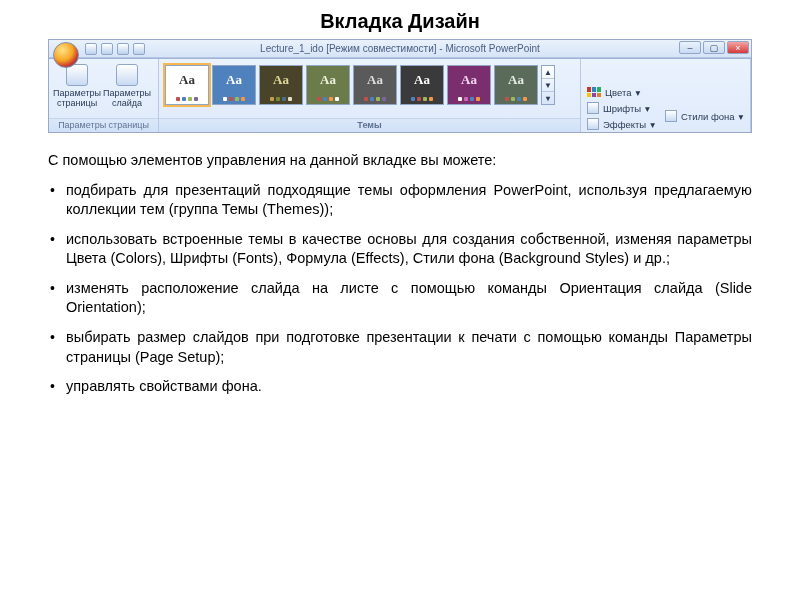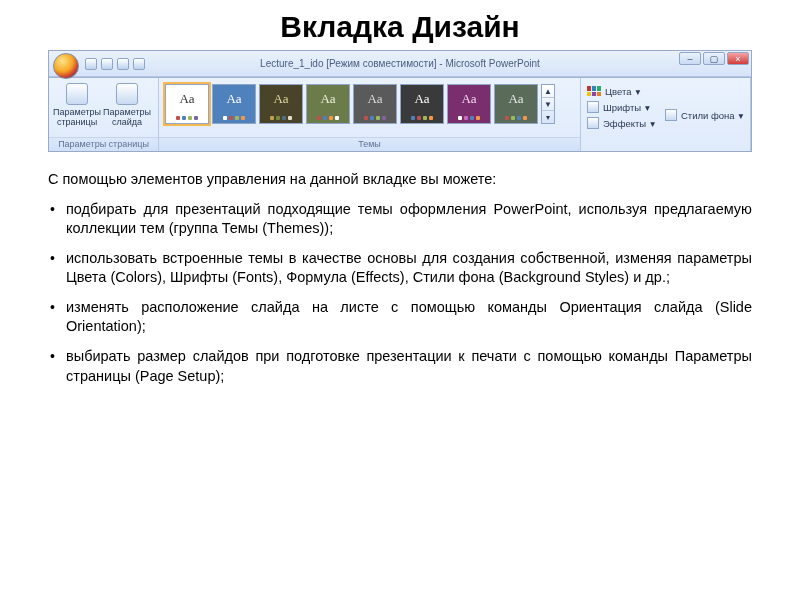--- a/index.html
+++ b/index.html
@@ -9,36 +9,36 @@
     background: #fff;
     font-family: Arial, Helvetica, sans-serif;
     color: #000;
     overflow: hidden;
   }
   .page {
     padding: 8px 48px 0 48px;
   }
   .title {
     text-align: center;
-    font-size: 30px;
+    font-size: 20px;
     font-weight: bold;
     margin: 2px 0 6px 0;
   }
 
   
   .ribbon-window {
     border: 1px solid #9aa9c7;
     background: #cfe0f7;
     font-size: 10px;
     color: #2a3a55;
     width: 100%;
     position: relative;
   }
   .titlebar {
-    height: 26px;
+    height: 18px;
     display: flex;
     align-items: center;
     background: linear-gradient(#e9f1fb, #d6e4f8);
     border-bottom: 1px solid #b5c5e1;
     position: relative;
   }
   .office-btn {
     width: 26px; height: 26px;
     border-radius: 50%;
     background: radial-gradient(circle at 35% 30%, #ffe28a, #f6a623 45%, #cc3b2e 70%, #1e5fb3 95%);
@@ -148,21 +148,21 @@
     gap: 2px;
     padding-top: 2px;
   }
   .big-btn .icon {
     width: 22px; height: 22px;
     background: linear-gradient(#fff,#c8daf2);
     border: 1px solid #8fa6c8;
     border-radius: 3px;
   }
 
-  .themes-group { flex: 1; }
+  .themes-group { flex: 1; font-weight: bold; }
   .theme-gallery {
     display: flex;
     gap: 3px;
     align-items: center;
     padding-top: 3px;
   }
   .theme-thumb {
     width: 44px; height: 40px;
     border: 1px solid #8fa6c8;
     background: #fff;
@@ -204,20 +204,21 @@
     color:#2a3a55;
     border-bottom:1px solid #b9c9e4;
   }
   .gallery-nav span:last-child { border-bottom:none; }
 
   .bg-group .group-content {
     flex-direction: column;
     gap: 0;
     font-size: 9.5px;
     padding-top: 2px;
+    justify-content: flex-end;
   }
   .bg-line {
     display: flex;
     align-items: center;
     gap: 4px;
     height: 16px;
     white-space: nowrap;
   }
   .mini-icon {
     width: 12px; height: 12px;
@@ -428,15 +429,16 @@
     </div>
   </div>
 
   <div class="body-text">
     <div class="intro">С помощью элементов управления на данной вкладке вы можете:</div>
     <ul class="bullets" id="bullets">
         <li>подбирать для презентаций подходящие темы оформления PowerPoint, используя предлагаемую коллекции тем (группа <b>Темы (Themes)</b>);</li>
         <li>использовать встроенные темы в качестве основы для создания собственной, изменяя параметры <b>Цвета (Colors)</b>, <b>Шрифты (Fonts)</b>, <b>Формула (Effects)</b>, <b>Стили фона (Background Styles)</b> и др.;</li>
         <li>изменять расположение слайда на листе с помощью команды <b>Ориентация слайда (Slide Orientation)</b>;</li>
         <li>выбирать размер слайдов при подготовке презентации к печати с помощью команды <b>Параметры страницы (Page Setup)</b>;</li>
+        <li>управлять свойствами фона.</li>
       </ul>
   </div>
 </div>
 
 </body></html>

